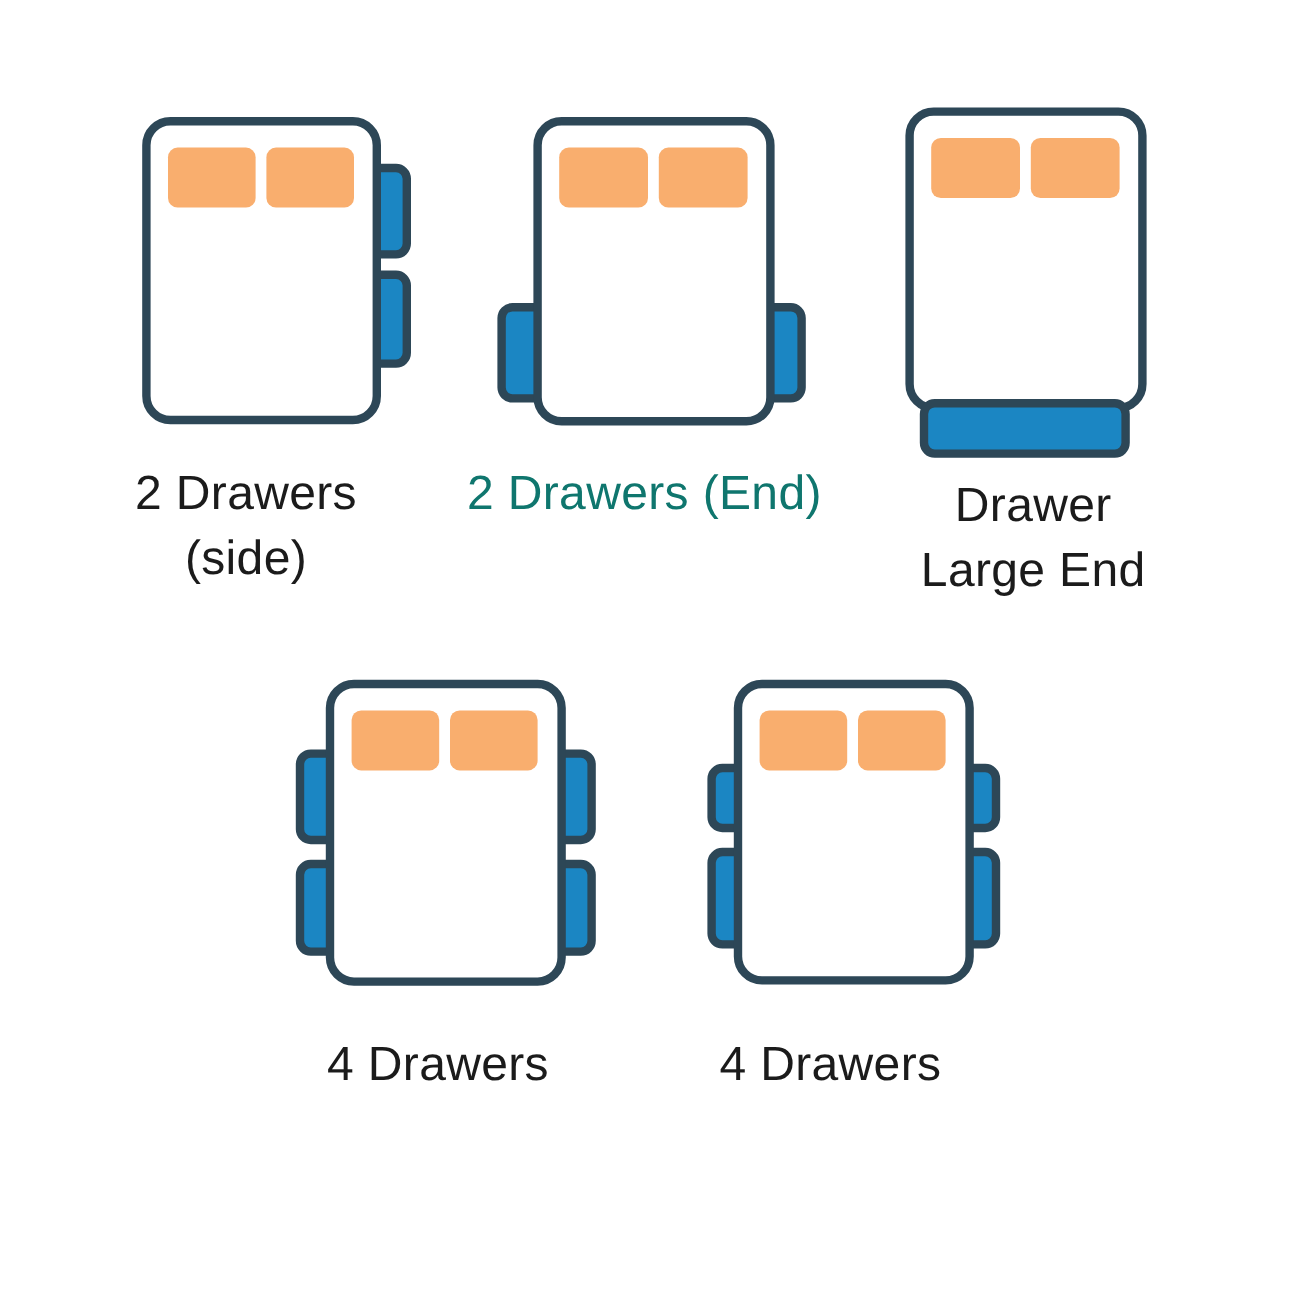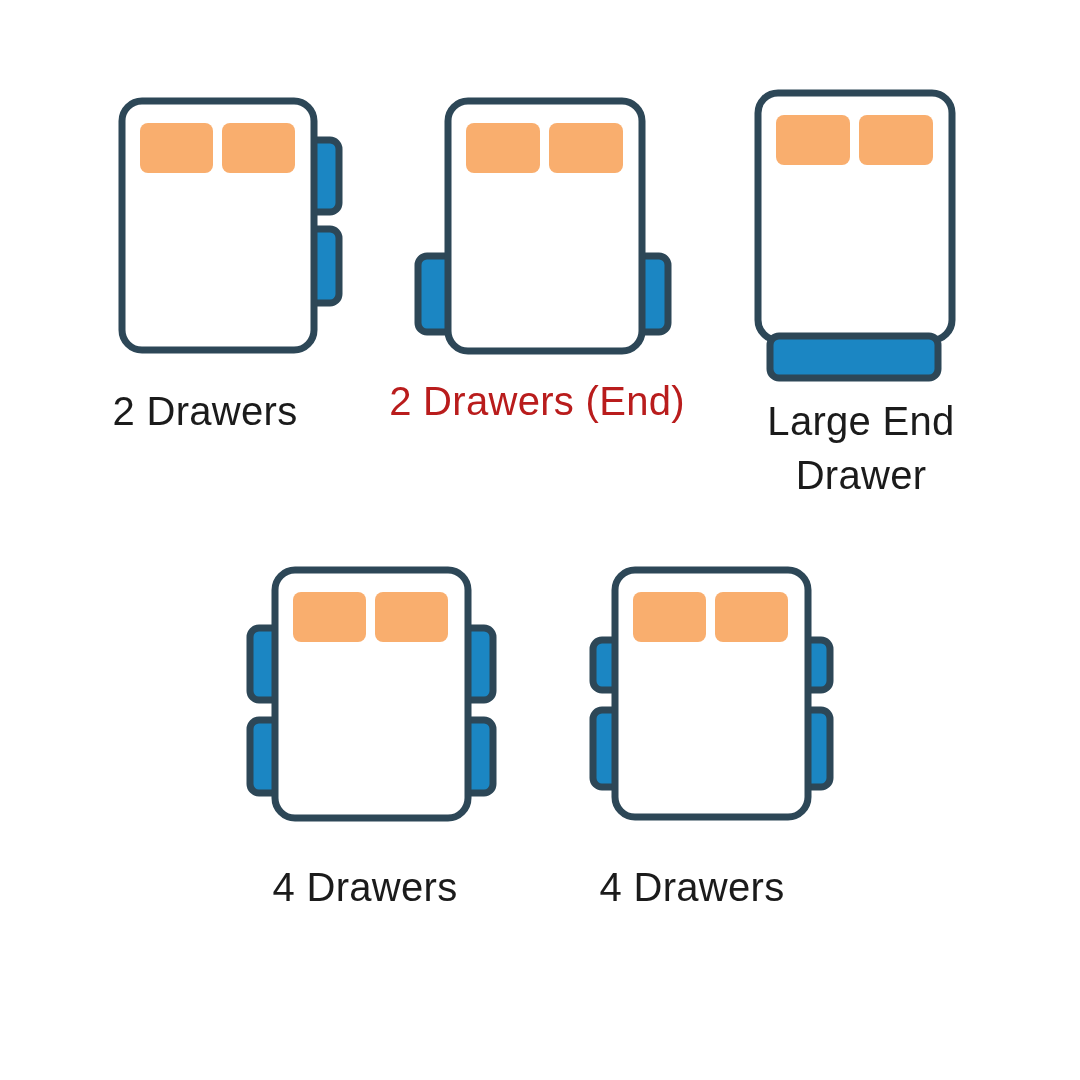--- a/index.html
+++ b/index.html
@@ -62,29 +62,30 @@
         <rect x="798" y="640" width="32" height="50" rx="9" ry="9" fill="#1b86c3" stroke="#2d4757" stroke-width="7"></rect>
         <rect x="798" y="710" width="32" height="77" rx="9" ry="9" fill="#1b86c3" stroke="#2d4757" stroke-width="7"></rect>
         <rect x="615" y="570" width="193" height="247" rx="20" ry="20" fill="#ffffff" stroke="#2d4757" stroke-width="7"></rect>
         <rect x="633" y="592" width="73" height="50" rx="8" ry="8" fill="#f9ae6e"></rect>
         <rect x="715" y="592" width="73" height="50" rx="8" ry="8" fill="#f9ae6e"></rect>
       </g>
     </svg>
 
   <div class="figure-label" id="label-0" style="left: 205px; top: 384px; color: rgb(27, 27, 27);">
     <div>2 Drawers</div>
+    <div>(side)</div>
   </div>
 
-  <div class="figure-label" id="label-1" style="left: 537px; top: 374px; color: #b91c1c;">
+  <div class="figure-label" id="label-1" style="left: 537px; top: 384px; color: #0f766e;">
     <div>2 Drawers (End)</div>
   </div>
 
   <div class="figure-label" id="label-2" style="left: 861px; top: 394px; color: rgb(27, 27, 27);">
+    <div>Drawer</div>
     <div>Large End</div>
-    <div>Drawer</div>
   </div>
 
   <div class="figure-label" id="label-3" style="left: 365px; top: 860px; color: rgb(27, 27, 27);">
     <div>4 Drawers</div>
     <div></div>
   </div>
 
   <div class="figure-label" id="label-4" style="left: 692px; top: 860px; color: rgb(27, 27, 27);">
     <div>4 Drawers</div>
   </div>

